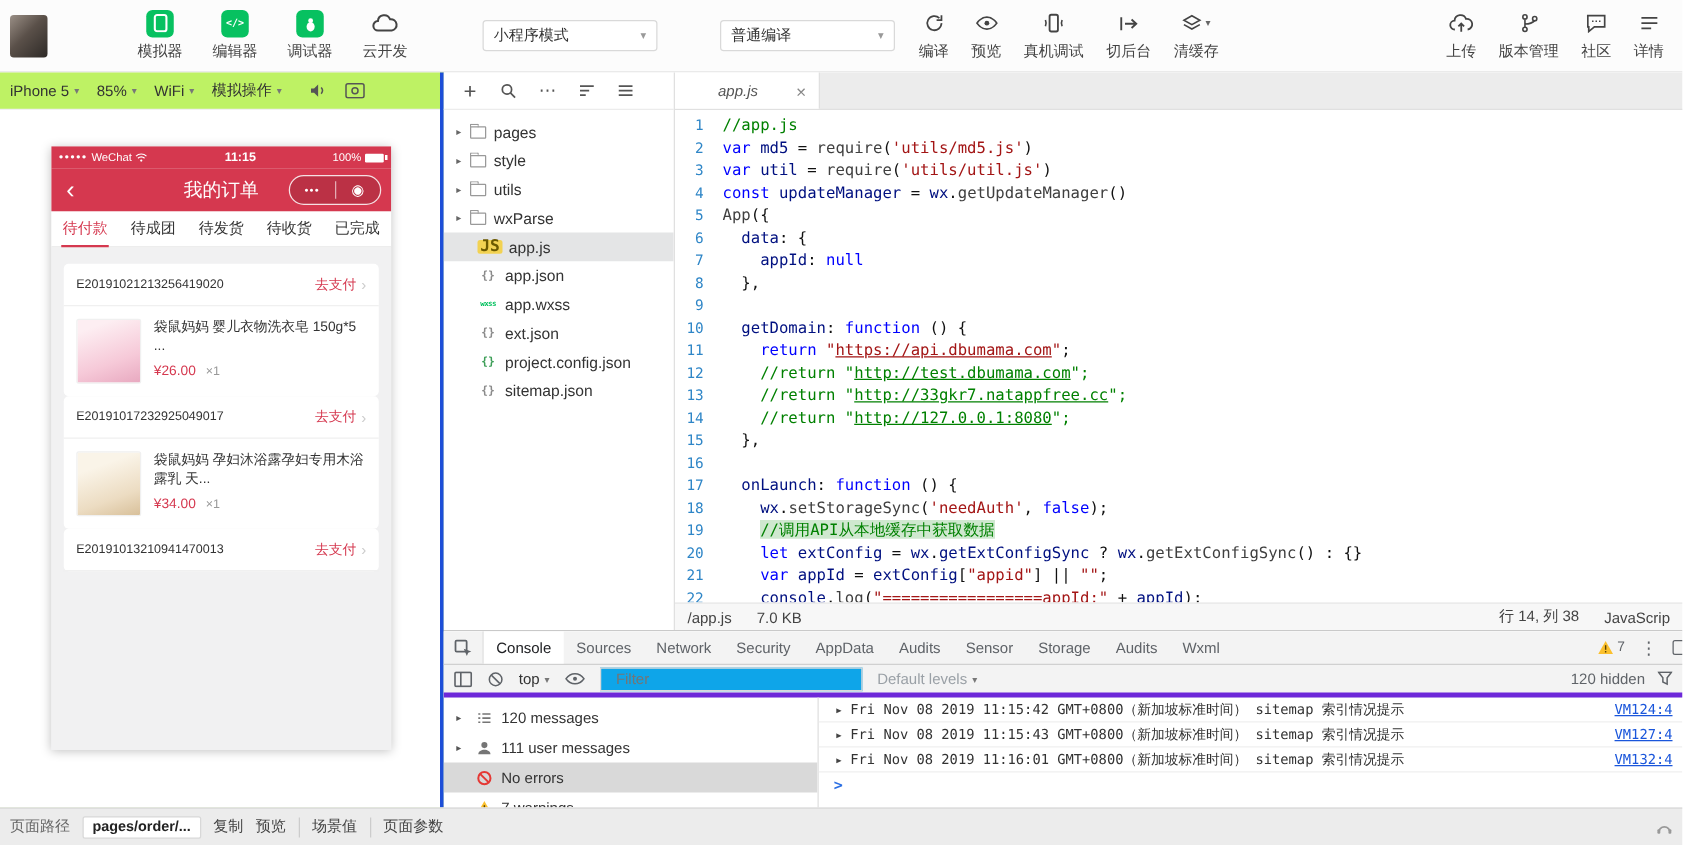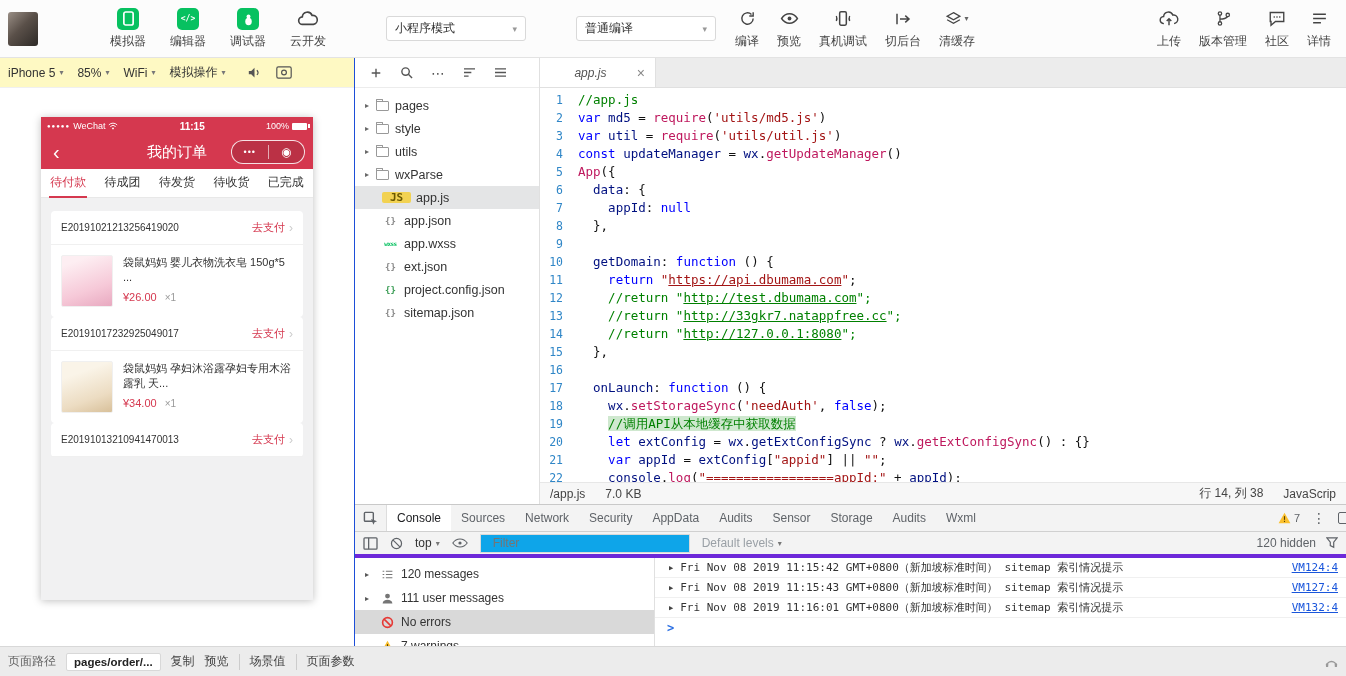--- a/index.html
+++ b/index.html
@@ -20,21 +20,21 @@
 .m-sim{margin-left:62px}
 .select{height:25px;width:140px;border:1px solid #d9d9d9;border-radius:3px;background:#fff;display:flex;align-items:center;justify-content:space-between;padding:0 8px;font-size:12px;color:#333;cursor:pointer;flex:none}
 .select .caret{font-size:9px;color:#999}
 .sel-mode{margin-left:48px}
 .sel-compile{margin-left:50px}
 .act-first{margin-left:12px}
 .rgroup{margin-left:auto;display:flex;margin-right:6px}
 
 
 .middle{display:flex;height:588px}
-.sim-panel{width:355px;flex:none;border-right:1px solid #1d4ed8;display:flex;flex-direction:column;background:#fef9c3}
+.sim-panel{width:355px;flex:none;border-right:3px solid #1d4ed8;display:flex;flex-direction:column;background:#bef264}
 .sim-toolbar{height:30px;flex:none;border-bottom:1px solid #f0f0f0;display:flex;align-items:center;padding:0 8px;gap:14px}
 .s-sel{display:flex;align-items:center;gap:4px;font-size:12px;color:#333;cursor:pointer}
 .s-sel .caret{font-size:8px;color:#777}
 .sicon{display:flex;align-items:center;cursor:pointer}
 .sim-body{flex:1;position:relative;background:#fff}
 
 
 .phone{position:absolute;left:41px;top:29px;width:272px;height:483px;background:#f1f1f2;overflow:hidden;
   box-shadow:0 1px 8px rgba(0,0,0,.25);display:flex;flex-direction:column}
 .p-status{height:18px;flex:none;background:var(--red);color:#fff;display:flex;align-items:center;padding:0 6px;font-size:9px}
@@ -81,37 +81,37 @@
 .ex-toolbar{height:30px;flex:none;border-bottom:1px solid #ececec;display:flex;align-items:center;padding:0 15px;gap:18px;color:#555}
 .xi{display:flex;align-items:center;justify-content:center;cursor:pointer;font-size:14px;color:#555}
 .ex-tree{flex:1;padding-top:6px;overflow:hidden}
 .tree-row{height:23px;display:flex;align-items:center;font-size:12.5px;color:#333;padding-left:10px;cursor:pointer;white-space:nowrap}
 .tree-row.file{padding-left:27px}
 .tree-row.selected{background:#e4e5e6}
 .tri{width:11px;font-size:8px;color:#666;flex:none}
 .folder-ico{width:13px;height:10px;border:1px solid #999;border-radius:1px;position:relative;margin-right:6px;flex:none}
 .folder-ico::before{content:"";position:absolute;top:-3px;left:-1px;width:5px;height:2px;border:1px solid #999;border-bottom:none;border-radius:1px 1px 0 0}
 .fi{width:17px;margin-right:5px;text-align:center;font-weight:bold;flex:none;font-family:"DejaVu Sans Mono",monospace}
-.fi-js{background:#f2d252;color:#6b5900;border-radius:2px;font-size:11px;line-height:11px;width:29px}
+.fi-js{background:#f2d252;color:#6b5900;border-radius:2px;font-size:13px;line-height:11px;width:20px}
 .fi-json{color:#8a8a8a;font-size:9px}
 .fi-wxss{color:var(--green);font-size:6px;letter-spacing:-.5px}
 .fi-config{color:#3d9e57;font-size:9px}
 
 
 .editor{flex:1;display:flex;flex-direction:column;min-width:0;background:#fff}
 .ed-tabs{height:30px;flex:none;background:#ececec;display:flex;border-bottom:1px solid #e0e0e0}
 .ed-tab{width:116px;background:#fff;border-right:1px solid #e0e0e0;display:flex;align-items:center;padding:0 10px;gap:6px;cursor:pointer}
 .ed-tab-title{flex:1;font-size:12px;font-style:italic;color:#555;text-align:center;white-space:nowrap}
 .ed-tab-close{color:#888;font-size:14px;cursor:pointer}
 .code{flex:1;overflow:hidden;font-family:"DejaVu Sans Mono","Liberation Mono",monospace;font-size:12.5px;padding-top:3px;cursor:text}
 .code-line{display:flex;height:18px;line-height:18px;white-space:pre}
 .ln-num{width:38px;text-align:right;padding-right:15px;color:#2f86c7;flex:none;font-size:11.5px}
 .ln-txt{flex:1;overflow:hidden}
 .tk-p{color:#111}.tk-k{color:#0000ff}.tk-s{color:#a31515}.tk-c{color:#008000}
-.tk-v{color:#001080}.tk-f{color:#be185d}
+.tk-v{color:#001080}.tk-f{color:#404040}
 .tk-su{color:#a31515;text-decoration:underline}
 .tk-cu{color:#008000;text-decoration:underline}
 .tk-ch{color:#008000;background:#cfe8cf}
 .ed-status{height:22px;flex:none;background:#f7f7f7;border-top:1px solid #e7e7e7;display:flex;align-items:center;font-size:12px;color:#444;padding:0 10px;gap:20px;overflow:hidden;white-space:nowrap}
 .ed-status .grow{flex:1}
 
 
 .devtools{flex:1;display:flex;flex-direction:column;min-height:0;background:#fff}
 .dt-tabs{height:27px;flex:none;background:#f3f3f3;border-bottom:1px solid #d0d0d0;display:flex;align-items:center;overflow:hidden}
 .dt-inspect{width:32px;height:100%;display:flex;align-items:center;justify-content:center;border-right:1px solid #ddd;cursor:pointer;flex:none}

